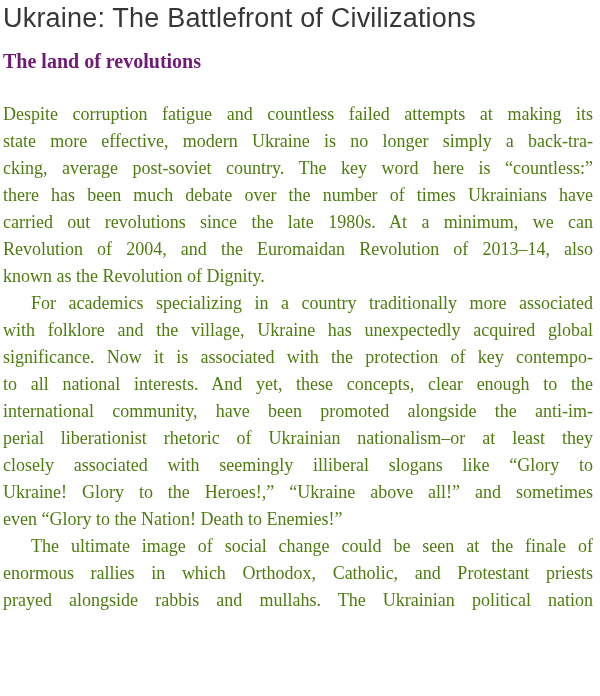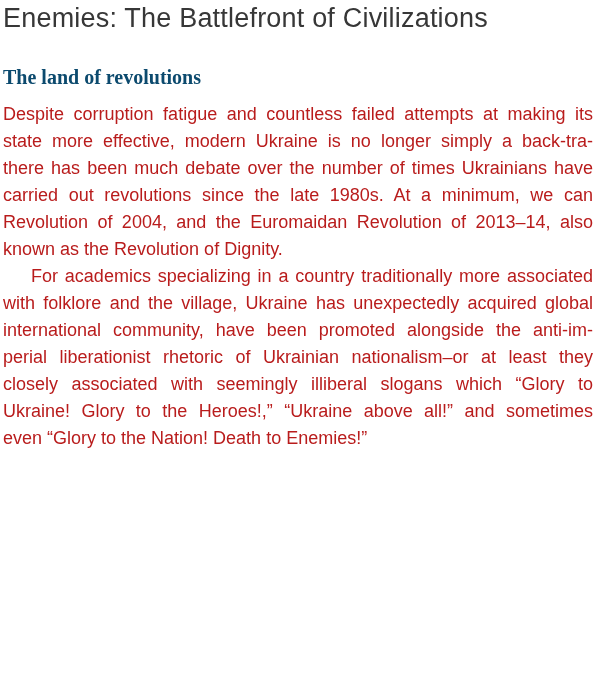--- a/index.html
+++ b/index.html
@@ -22,28 +22,28 @@
     font-size: 27px;
     line-height: 32px;
     letter-spacing: 0.2px;
     color: #373737;
   }
   .section-heading {
     font-family: "Liberation Serif", serif;
     font-weight: 700;
     font-size: 20px;
     line-height: 23px;
-    color: #0c4a6e;
-    margin-top: 32px;
+    color: #701a75;
+    margin-top: 16px;
   }
   .body-text {
-    margin-top: 12px;
-    font-family: Liberation Sans, sans-serif;
+    margin-top: 28px;
+    font-family: Liberation Serif, serif;
     font-size: 18px;
-    color: #b91c1c;
+    color: #4d7c0f;
   }
   .para { margin: 0; }
   .line {
     line-height: 27px;
     text-align: justify;
     text-align-last: justify;
     white-space: normal;
     overflow: hidden;
     height: 27px;
   }
@@ -51,36 +51,44 @@
     text-align-last: left;
   }
   .line.indent {
     text-indent: 28px;
   }
 </style>
 </head>
 <body>
 
 <div class="page">
-  <div class="page-title">Enemies: The Battlefront of Civilizations</div>
+  <div class="page-title">Ukraine: The Battlefront of Civilizations</div>
 
   <div class="section-heading">The land of revolutions</div>
 
   <div class="body-text">
       <div class="para">
         <div class="line">Despite corruption fatigue and countless failed attempts at making its</div>
         <div class="line">state more effective, modern Ukraine is no longer simply a back-tra-</div>
+        <div class="line">cking, average post-soviet country. The key word here is “countless:”</div>
         <div class="line">there has been much debate over the number of times Ukrainians have</div>
         <div class="line">carried out revolutions since the late 1980s. At a minimum, we can</div>
         <div class="line">Revolution of 2004, and the Euromaidan Revolution of 2013–14, also</div>
         <div class="line last">known as the Revolution of Dignity.</div>
       </div>
       <div class="para">
         <div class="line indent">For academics specializing in a country traditionally more associated</div>
         <div class="line">with folklore and the village, Ukraine has unexpectedly acquired global</div>
+        <div class="line">significance. Now it is associated with the protection of key contempo-</div>
+        <div class="line">to all national interests. And yet, these concepts, clear enough to the</div>
         <div class="line">international community, have been promoted alongside the anti-im-</div>
         <div class="line">perial liberationist rhetoric of Ukrainian nationalism–or at least they</div>
-        <div class="line">closely associated with seemingly illiberal slogans which “Glory to</div>
+        <div class="line">closely associated with seemingly illiberal slogans like “Glory to</div>
         <div class="line">Ukraine! Glory to the Heroes!,” “Ukraine above all!” and sometimes</div>
         <div class="line last">even “Glory to the Nation! Death to Enemies!”</div>
+      </div>
+      <div class="para">
+        <div class="line indent">The ultimate image of social change could be seen at the finale of</div>
+        <div class="line">enormous rallies in which Orthodox, Catholic, and Protestant priests</div>
+        <div class="line">prayed alongside rabbis and mullahs. The Ukrainian political nation</div>
       </div>
     </div>
 </div>
 
 </body></html>

